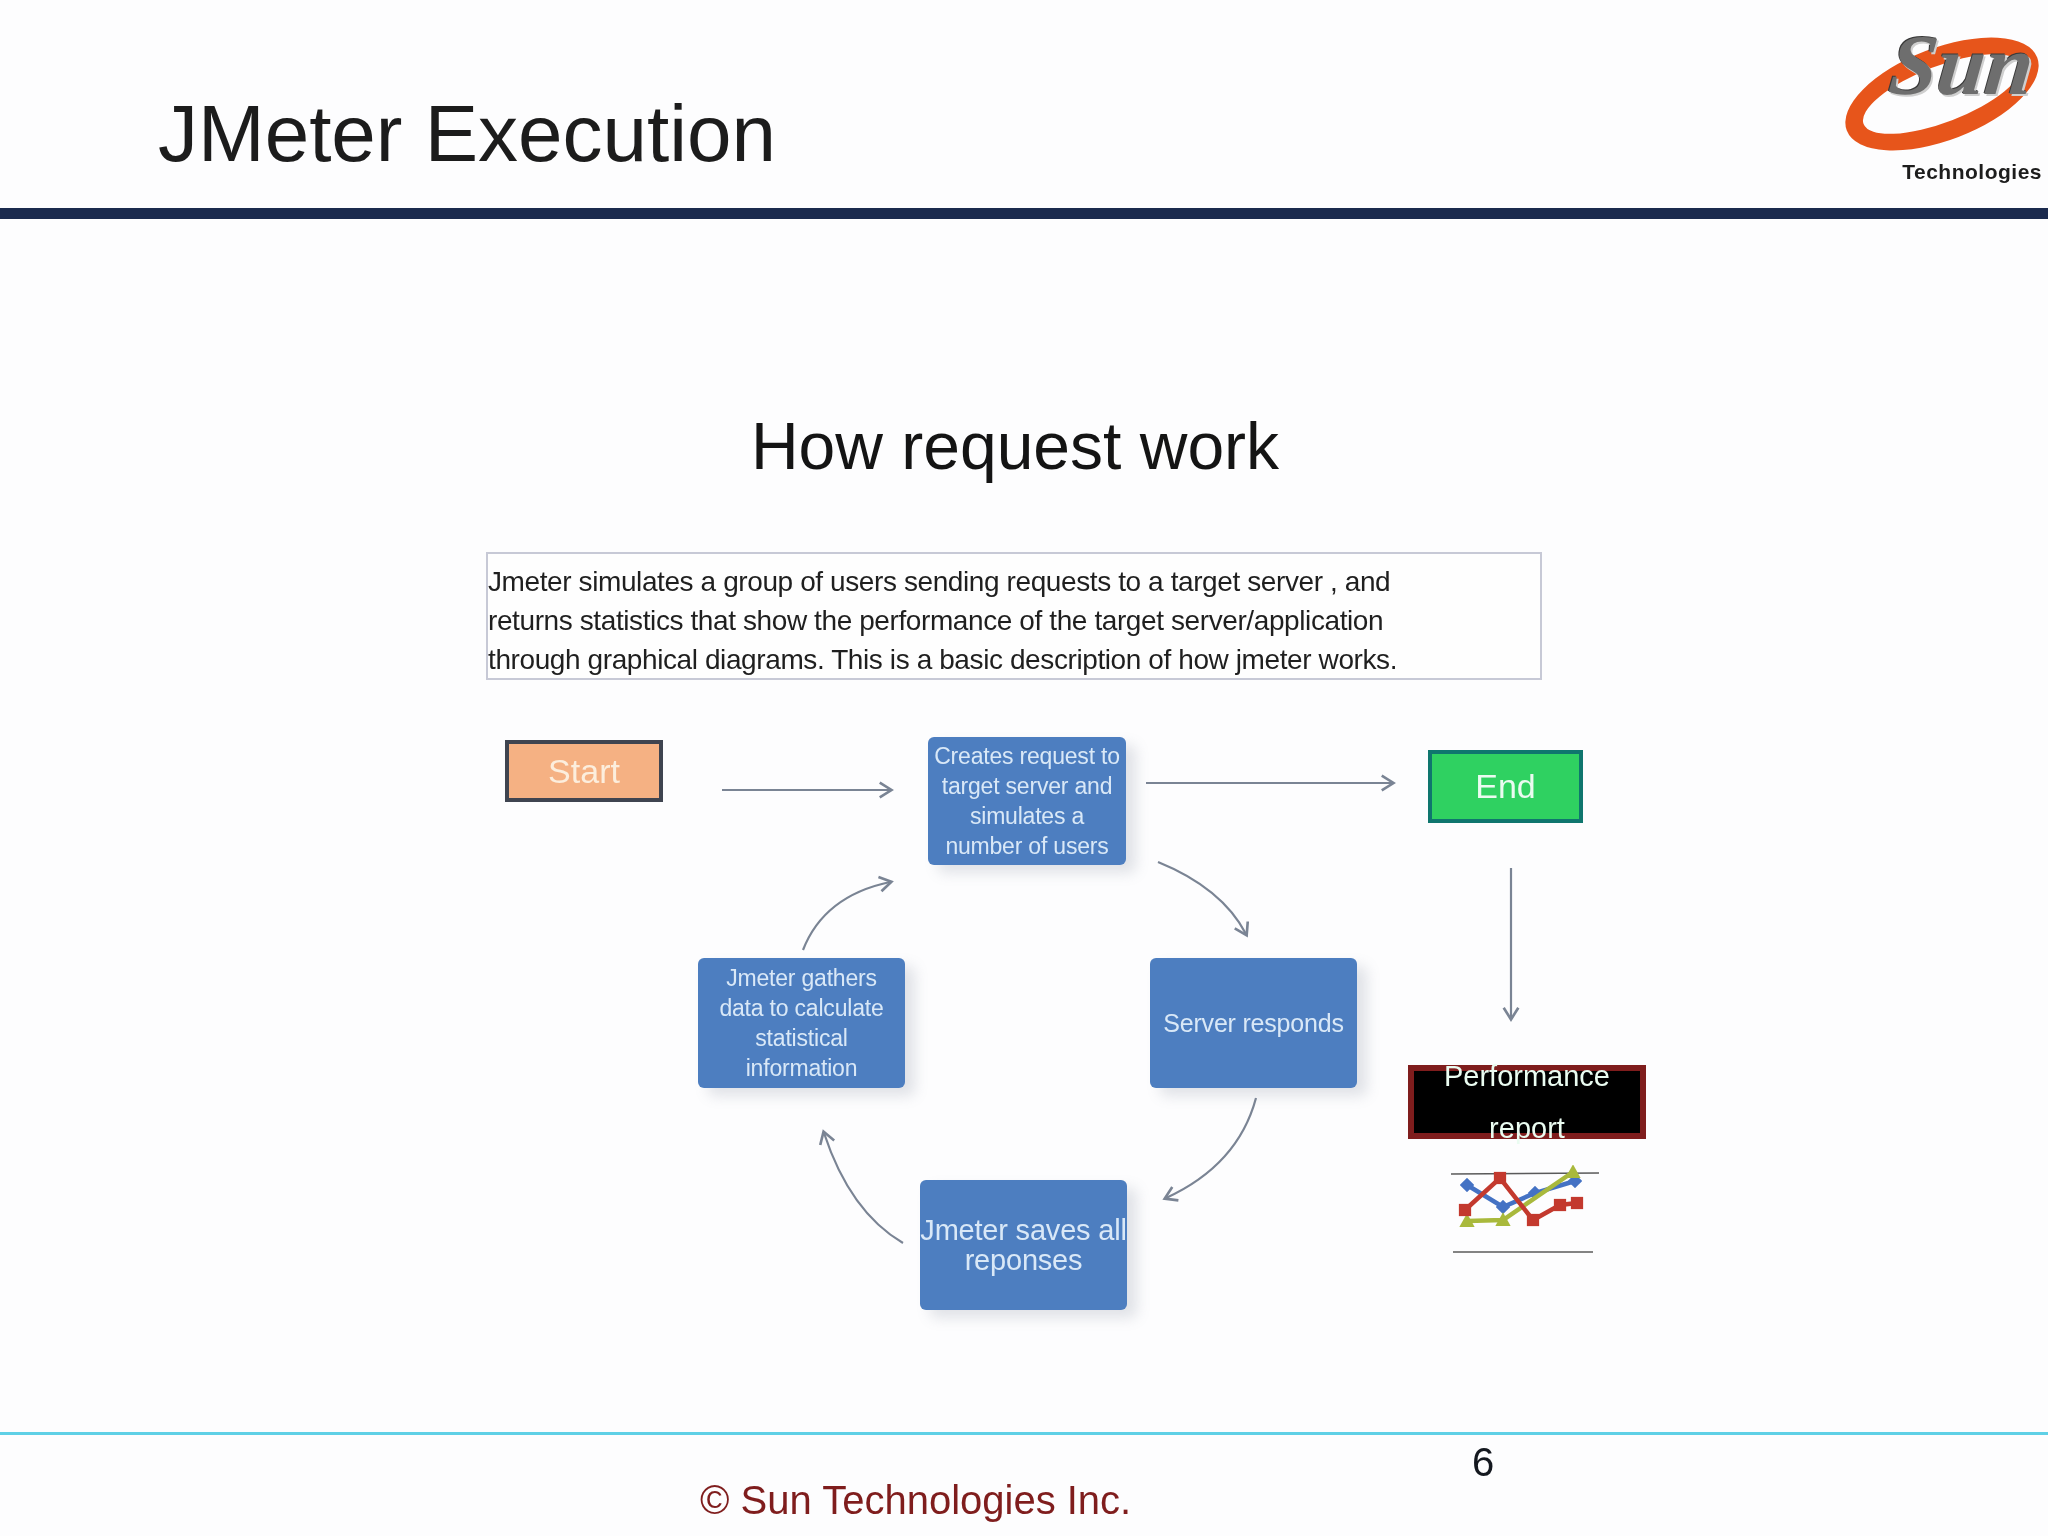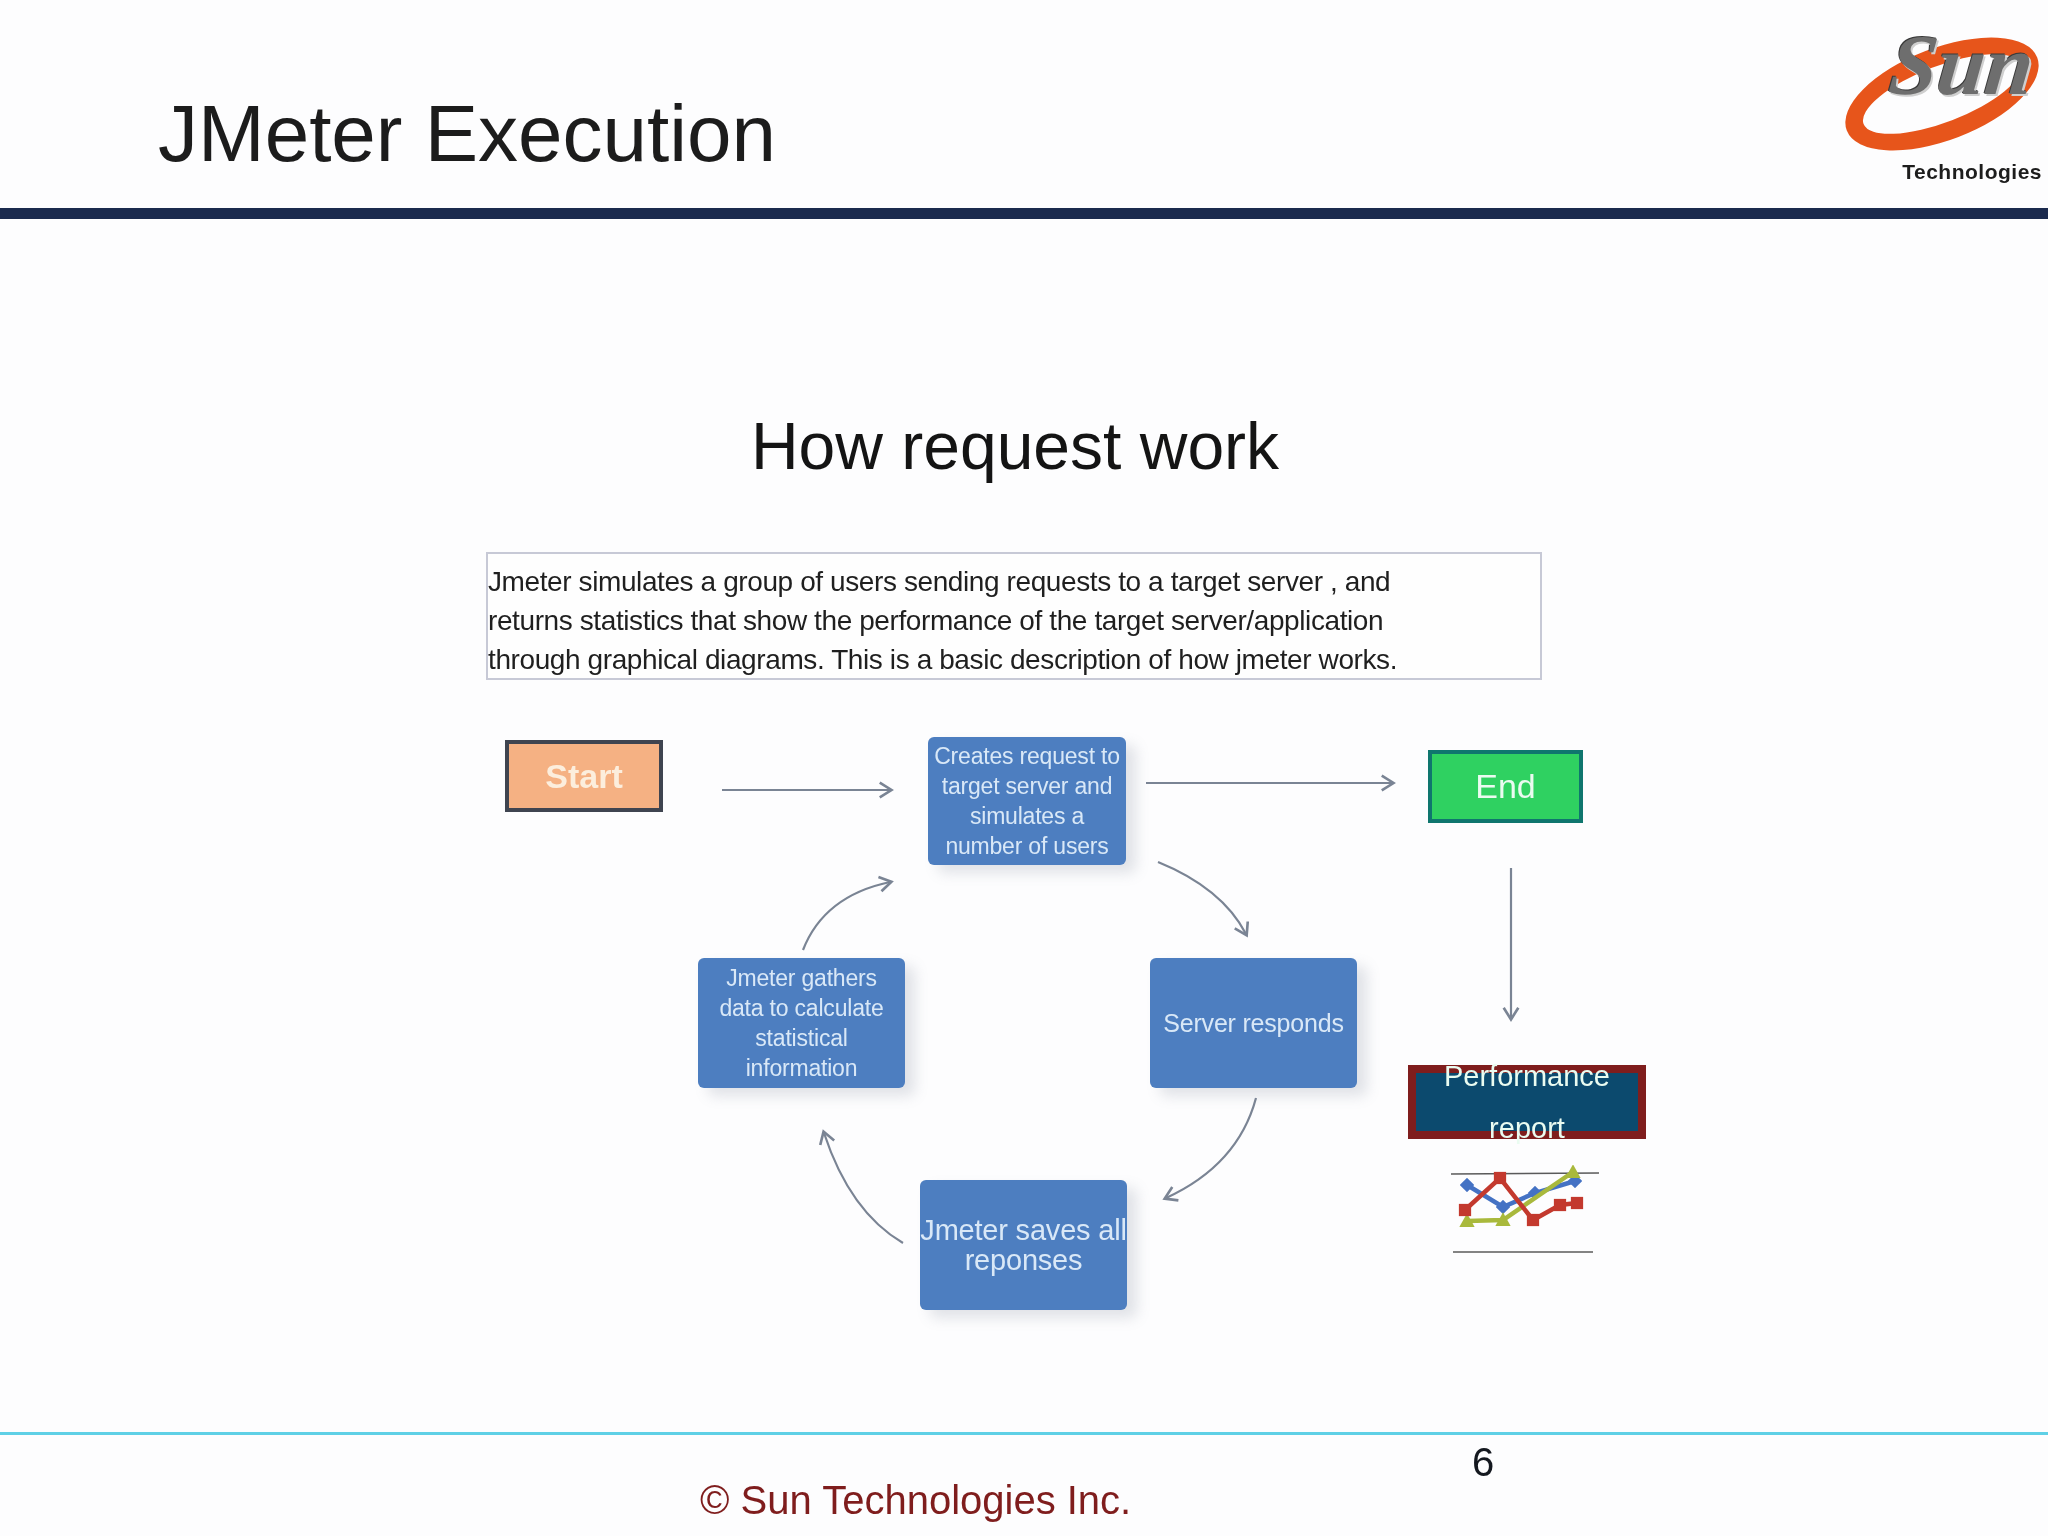--- a/index.html
+++ b/index.html
@@ -49,32 +49,32 @@
     padding:8px 0 0 0;box-sizing:border-box;
   }
   .desc-line{
     display:block;font-size:28px;line-height:39px;color:#1f1f1f;
     letter-spacing:-0.4px;white-space:nowrap;
   }
   
   .node{position:absolute;display:flex;flex-direction:column;align-items:center;justify-content:center;box-sizing:border-box;text-align:center;}
   .node .line{display:block;white-space:nowrap;}
   .start-box{
-    left:505px;top:740px;width:158px;height:72px;
+    left:505px;top:740px;width:158px;height:62px;
     background:#f5b183;border:4px solid #3f4450;
-    color:#fceedd;font-size:34px;font-weight:bold;
+    color:#fceedd;font-size:34px;
   }
   .end-box{
     left:1428px;top:750px;width:155px;height:73px;
     background:#2fd161;border:4px solid #0f766e;
     color:#eafbf0;font-size:34px;
   }
   .perf-box{
     left:1408px;top:1065px;width:238px;height:74px;
-    background:#0c4a6e;border:8px solid #7f1d1d;
+    background:#000000;border:6px solid #7f1d1d;
     color:#eafcf1;font-size:29px;line-height:32px;gap:20px;
   }
   .process{
     background:#4d7ec0;border-radius:6px;color:#d9e8f7;
     box-shadow:10px 8px 14px rgba(110,120,140,0.20);
     font-size:23px;line-height:30px;letter-spacing:-0.2px;
   }
   .creates-box{left:928px;top:737px;width:198px;height:128px;}
   .server-box{left:1150px;top:958px;width:207px;height:130px;font-size:25px;}
   .gathers-box{left:698px;top:958px;width:207px;height:130px;}

